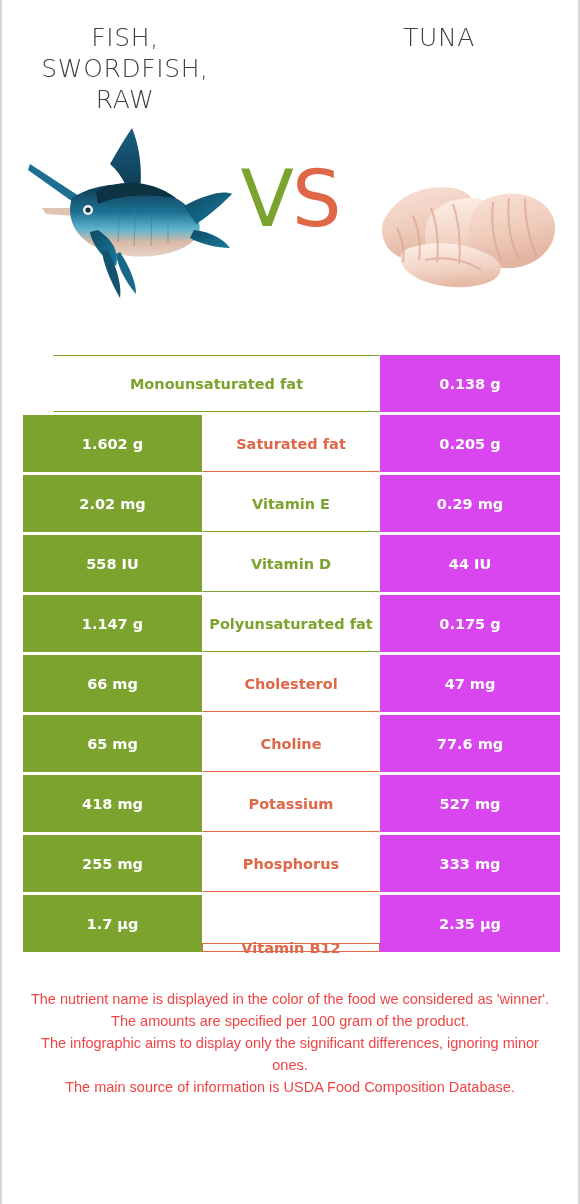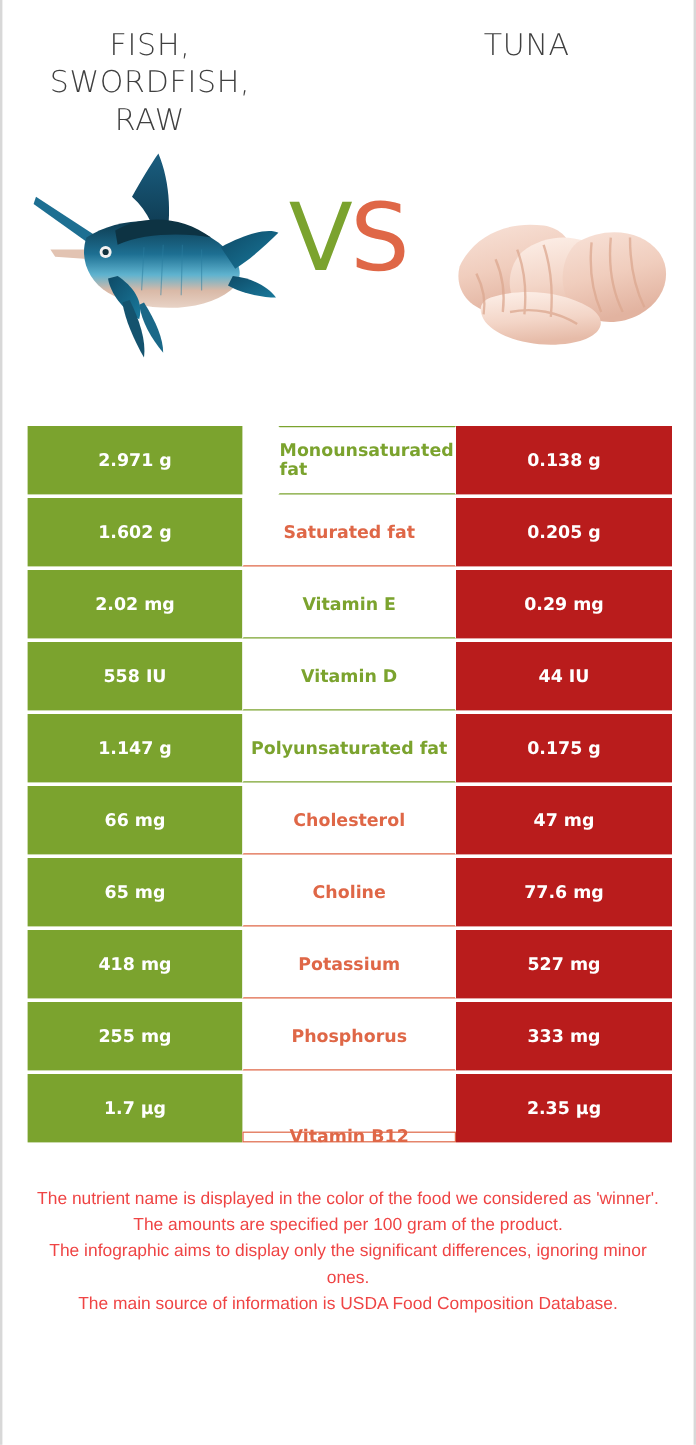--- a/index.html
+++ b/index.html
@@ -86,21 +86,21 @@
   .cell {
     display: flex;
     align-items: center;
     justify-content: center;
     font-size: 14.5px;
     font-weight: 600;
     box-sizing: border-box;
     font-family: "DejaVu Sans", sans-serif;
   }
   .cell.left-val  { width: 179px; background: #7BA32E; color: #ffffff; }
-  .cell.right-val { width: 180px; background: #b91c1c; color: #ffffff; }
+  .cell.right-val { width: 180px; background: #d946ef; color: #ffffff; }
   .cell.name {
     flex: 1;
     background: #ffffff;
     font-size: 14.5px;
     font-weight: 700;
     border-bottom: 1px solid transparent;
     border-top: 1px solid transparent;
     border-left: 1px solid transparent;
     border-right: 1px solid transparent;
   }
@@ -224,21 +224,20 @@
         <path d="M84 68 C90 86 92 106 90 128"></path>
         <path d="M56 124 C76 120 96 124 112 134"></path>
       </g>
     </svg>
   </div>
 </div>
 
 <div class="table">
 
   <div class="row first">
-    <div class="cell left-val">2.971 g</div>
     <div class="cell name win-left">Monounsaturated fat</div>
     <div class="cell right-val">0.138 g</div>
   </div>
 
   <div class="row">
     <div class="cell left-val">1.602 g</div>
     <div class="cell name win-right">Saturated fat</div>
     <div class="cell right-val">0.205 g</div>
   </div>
 

